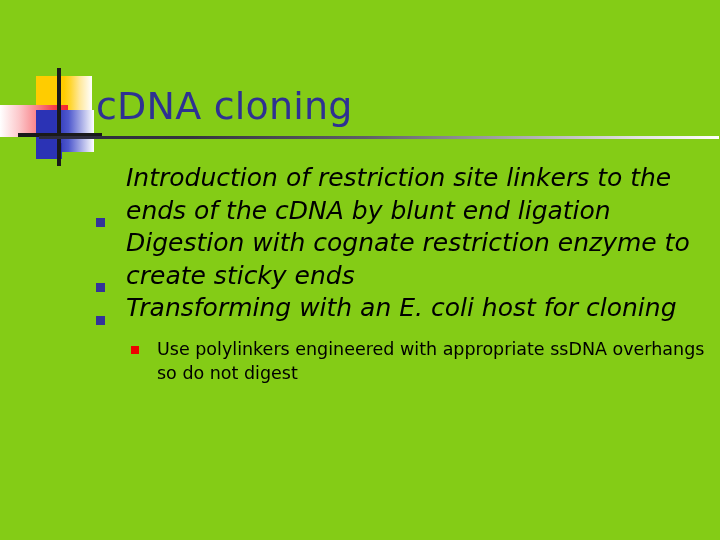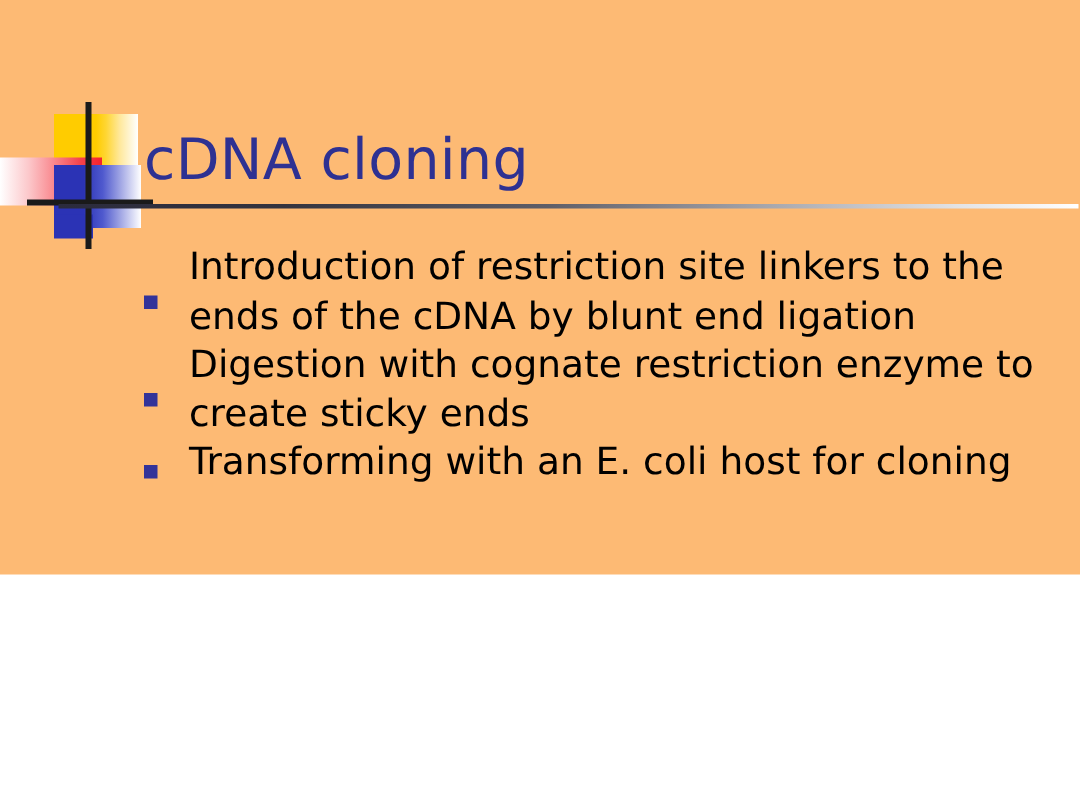--- a/index.html
+++ b/index.html
@@ -12,22 +12,22 @@
     background: #ffffff;
     font-family: "DejaVu Sans", "Liberation Sans", sans-serif;
     overflow: hidden;
     position: relative;
   }
 
   #slide {
     position: absolute;
     inset: 0;
     width: 720px;
-    height: 383px;
-    background: #fdba74;
+    height: 540px;
+    background: #84cc16;
   }
 
   
   .deco {
     position: absolute;
     left: 0;
     top: 48px;
     width: 120px;
     height: 112px;
     pointer-events: none;
@@ -112,22 +112,23 @@
   
   .body {
     position: absolute;
     left: 96px;
     top: 162px;
     width: 616px;
   }
 
   .bullet-row {
     display: flex;
-    align-items: center;
+    align-items: flex-end;
     margin-bottom: 0px;
+    font-style: italic;
   }
   .marker {
     flex: 0 0 auto;
     width: 9px;
     height: 9px;
     background: #333399;
     margin-top: 13px;
     margin-right: 21px;
   }
   .bullet-text {
@@ -189,16 +190,22 @@
       <span class="marker"></span>
       <span class="bullet-text">Digestion with cognate restriction enzyme to create sticky ends</span>
     </div>
 
 
     <div class="bullet-row">
       <span class="marker"></span>
       <span class="bullet-text">Transforming with an E. coli host for cloning</span>
     </div>
 
+    <div class="sub-list">
+      <div class="sub-row">
+        <span class="sub-marker"></span>
+        <span class="sub-text">Use polylinkers engineered with appropriate ssDNA overhangs so do not digest</span>
+      </div>
+    </div>
 
   </div>
 
 </div>
 
 </body></html>

